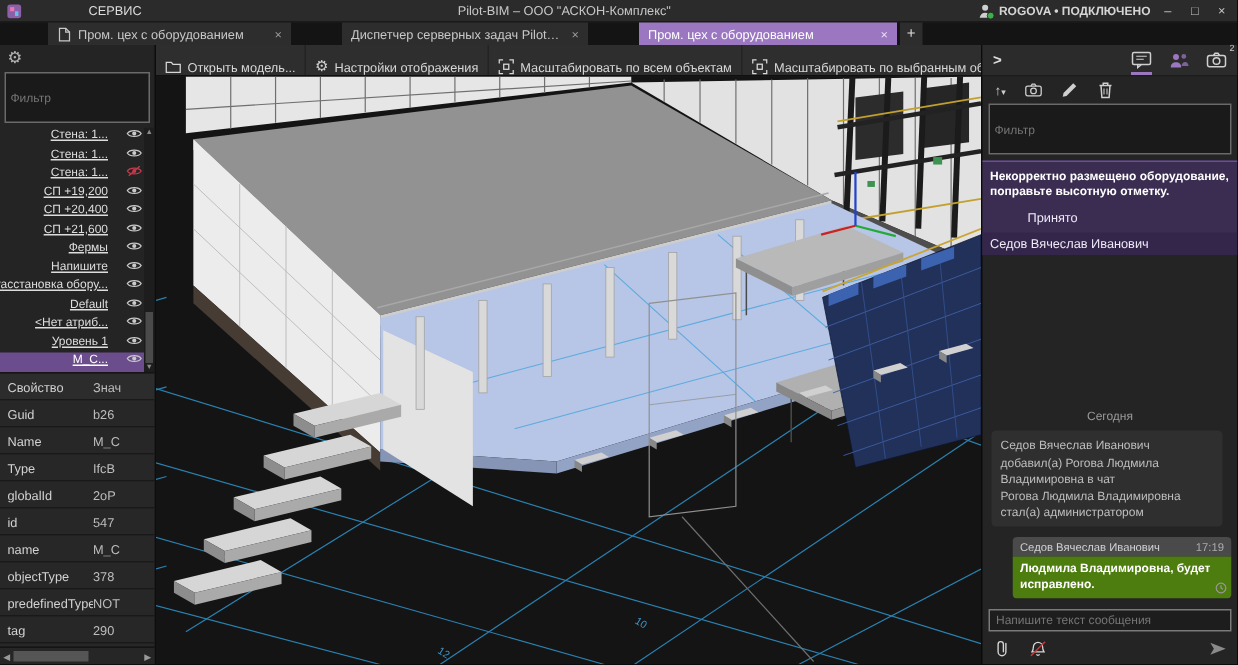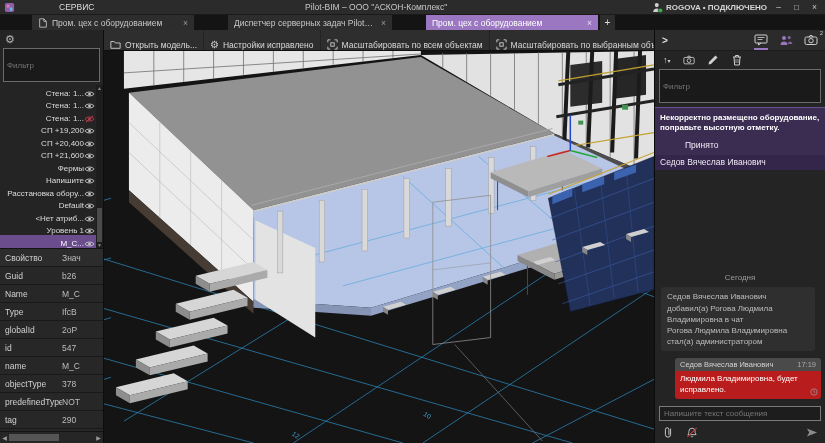--- a/index.html
+++ b/index.html
@@ -34,22 +34,22 @@
   
   .left{width:103px;flex:0 0 auto;background:#242424;border-right:1px solid #0d0d0d;
         display:flex;flex-direction:column;min-height:0;}
   .gear-row{height:18px;display:flex;align-items:center;padding:0 5px;flex:0 0 auto;}
   .gear{color:#b5b5b5;font-size:11px;line-height:11px;}
   .filterbox{margin:0 3px 3px;flex:0 0 auto;}
   input.filter{width:100%;box-sizing:border-box;height:28px;background:#1a1a1a;
         border:1px solid #6a6a6a;color:#bbb;font-size:8px;padding:16px 3px;font-family:inherit;outline:none;}
   .tree{height:163px;flex:0 0 auto;display:flex;overflow:hidden;}
   .tree-items{flex:1;overflow:hidden;}
-  .tree-row{height:12.5px;display:flex;align-items:flex-end;justify-content:flex-end;
-            gap:0;padding-right:1px;font-size:8px;color:#ddd;white-space:nowrap;}
+  .tree-row{height:12.5px;display:flex;align-items:flex-start;justify-content:flex-end;
+            gap:12px;padding-right:1px;font-size:8px;color:#ddd;white-space:nowrap;text-decoration:underline;}
   .tree-row.selected{background:#6b4d8e;color:#fff;}
   .eye{width:11px;height:8px;flex:0 0 auto;color:#c9c9c9;}
   .eye.off{color:#c43b4e;}
   .vscroll{width:7px;background:#1d1d1d;display:flex;flex-direction:column;
            align-items:center;flex:0 0 auto;font-size:5px;color:#8a8a8a;}
   .vscroll .sp{flex:1;}
   .vthumb{width:5px;height:34px;background:#4a4a4a;}
   
   .props{flex:1;min-height:0;overflow:hidden;border-top:1px solid #141414;background:#202020;}
   .prow{height:17px;display:flex;align-items:center;border-bottom:1px solid #191919;
@@ -96,21 +96,21 @@
   .an-status{padding:6px 0 5px 30px;font-size:8.5px;color:#f0eaf8;}
   .an-assignee{background:#33264a;padding:2px 5px 3px;font-size:8.5px;color:#efeaf6;}
   .spacer{flex:1;}
   .divider{color:#9a9a9a;text-align:center;font-size:8px;margin:3px 0 5px;flex:0 0 auto;}
   .sysmsg{background:#2f2f2f;border-radius:3px;margin:0 10px 7px 6px;padding:4px 6px;
           font-size:8px;color:#bdbdbd;line-height:1.4;flex:0 0 auto;}
   .bubble{width:146px;margin:0 4px 7px auto;border-radius:3px;overflow:hidden;flex:0 0 auto;}
   .bb-head{background:#4a4a4a;display:flex;justify-content:space-between;
            padding:2px 5px;font-size:7.5px;color:#d2d2d2;}
   .bb-time{color:#aaa;}
-  .bb-body{background:#b91c1c;padding:3px 14px 3px 5px;font-size:8px;font-weight:normal;
+  .bb-body{background:#4d7c0f;padding:3px 14px 3px 5px;font-size:8px;font-weight:bold;
            color:#fff;line-height:1.35;position:relative;}
   .bb-clock{position:absolute;right:3px;bottom:3px;width:8px;height:8px;color:#999;}
   .rp-input{margin:0 4px;flex:0 0 auto;}
   input.msg{width:100%;box-sizing:border-box;height:15px;background:#1d1d1d;
             border:1px solid #7a7a7a;color:#bbb;font-size:8px;padding:0 4px;font-family:inherit;outline:none;}
   .rp-bottom{height:22px;display:flex;align-items:center;gap:12px;padding:0 7px;flex:0 0 auto;}
   .rp-bottom svg{width:12px;height:13px;}
   .clip-ic{color:#d5d5d5;}
   .bell-ic{color:#d5d5d5;}
   .send-ic{margin-left:auto;color:#8a8a8a;}
@@ -392,21 +392,21 @@
     <div class="center">
       <div class="toolbar">
         <div class="tool-btn">
           <svg>
               <use href="#i-folder"></use>
             </svg>
           <span>Открыть модель...</span>
         </div>
         <div class="tool-btn">
           <span class="g">⚙</span>
-          <span>Настройки исправлено</span>
+          <span>Настройки отображения</span>
         </div>
         <div class="tool-btn">
           <svg>
               <use href="#i-frame"></use>
             </svg>
           <span>Масштабировать по всем объектам</span>
         </div>
         <div class="tool-btn">
           <svg>
               <use href="#i-frame"></use>

